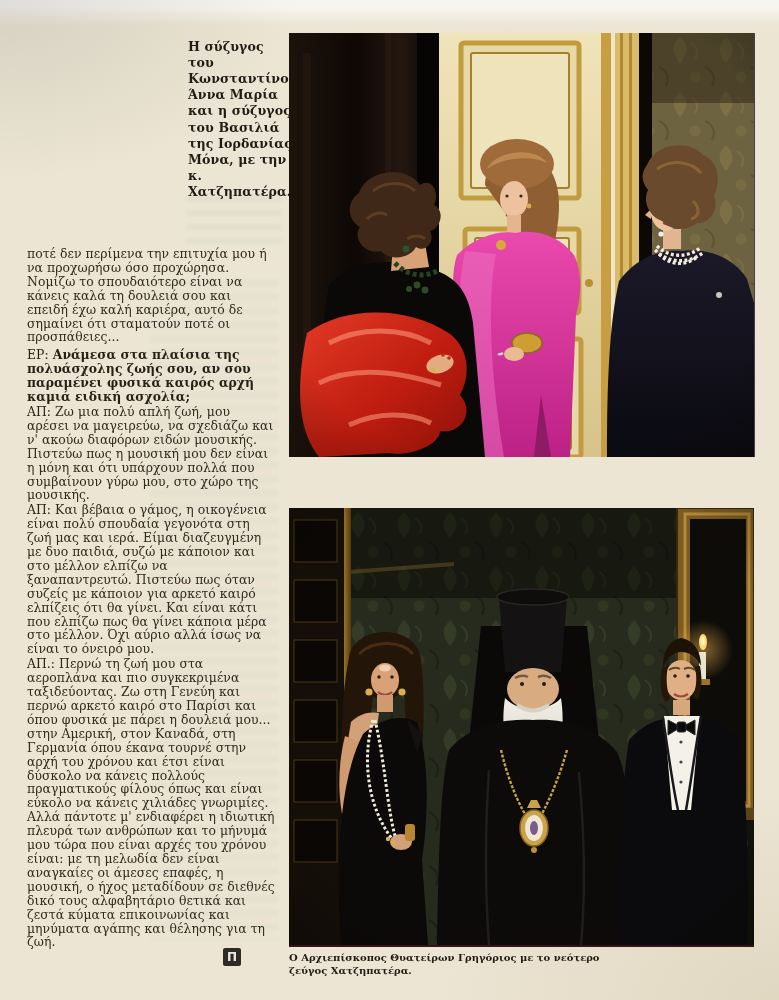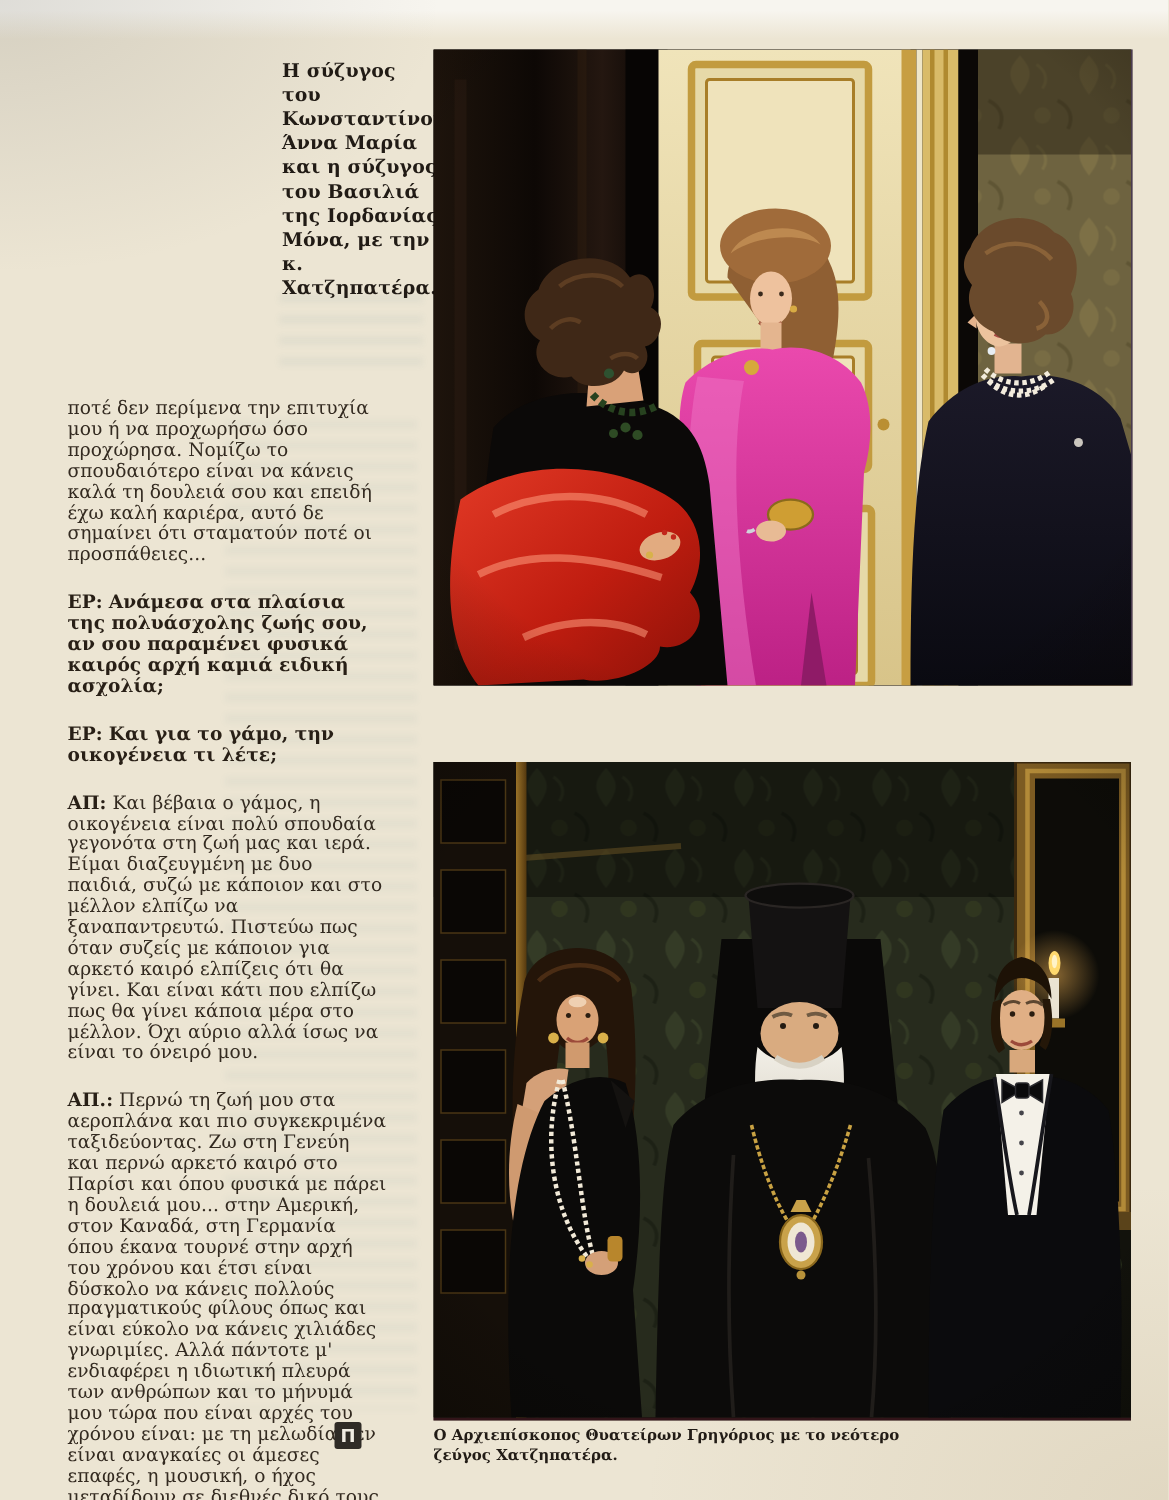--- a/index.html
+++ b/index.html
@@ -30,24 +30,24 @@
   .caption-top{
     position:absolute;left:188px;top:39px;width:104px;
     font-weight:700;font-size:12.6px;line-height:1.28;
     color:#211b15;letter-spacing:.1px;
   }
   .article{
     position:absolute;left:27px;top:247px;width:249px;
     font-size:12.4px;line-height:13.9px;letter-spacing:.05px;
     color:#332a20;
   }
-  .para{margin:18px;}
+  .para{margin:0;}
   .para.q{font-weight:700;color:#281f16;margin-top:4px;}
   .para.a{margin-top:1px;}
-  .lbl{font-weight:700;margin-right:4px;color:#281f16;}
+  .lbl{font-weight:400;margin-right:4px;color:#281f16;}
   .lbl:empty{display:none;}
 
   .photo{position:absolute;display:block;background:#0d0a07;}
   .photo1{left:289px;top:33px;width:465px;height:424px;border-right:1px solid rgba(150,120,170,.45);}
   .photo2{left:289px;top:508px;width:465px;height:437px;border-bottom:2px solid rgba(120,40,60,.35);}
 
   .caption-bottom{
     position:absolute;left:289px;top:952px;width:340px;
     font-weight:700;font-size:10px;line-height:1.25;color:#211b15;
   }
@@ -204,21 +204,21 @@
         <circle cx="154" cy="322" r="1.8" fill="#c2281c"></circle>
       <circle cx="144" cy="337" r="2.4" fill="#d8b24a"></circle>
     </g>
 
     <rect width="465" height="424" fill="url(#vin1)"></rect>
   </svg>
 
   <div class="article">
     <p class="para"><span>ποτέ δεν περίμενα την επιτυχία μου ή να προχωρήσω όσο προχώρησα. Νομίζω το σπουδαιότερο είναι να κάνεις καλά τη δουλειά σου και επειδή έχω καλή καριέρα, αυτό δε σημαίνει ότι σταματούν ποτέ οι προσπάθειες...</span></p>
     <p class="para q"><span class="lbl">ΕΡ:</span><span>Ανάμεσα στα πλαίσια της πολυάσχολης ζωής σου, αν σου παραμένει φυσικά καιρός αρχή καμιά ειδική ασχολία;</span></p>
-    <p class="para q"><span class="lbl">ΕΡ:</span><span>Και για το γάμο, την οικογένεια τι λέτε;</span></p>
+    <p class="para a"><span class="lbl">ΑΠ:</span><span>Ζω μια πολύ απλή ζωή, μου αρέσει να μαγειρεύω, να σχεδιάζω και ν' ακούω διαφόρων ειδών μουσικής. Πιστεύω πως η μουσική μου δεν είναι η μόνη και ότι υπάρχουν πολλά που συμβαίνουν γύρω μου, στο χώρο της μουσικής.</span></p>
     <p class="para a"><span class="lbl">ΑΠ:</span><span>Και βέβαια ο γάμος, η οικογένεια είναι πολύ σπουδαία γεγονότα στη ζωή μας και ιερά. Είμαι διαζευγμένη με δυο παιδιά, συζώ με κάποιον και στο μέλλον ελπίζω να ξαναπαντρευτώ. Πιστεύω πως όταν συζείς με κάποιον για αρκετό καιρό ελπίζεις ότι θα γίνει. Και είναι κάτι που ελπίζω πως θα γίνει κάποια μέρα στο μέλλον. Όχι αύριο αλλά ίσως να είναι το όνειρό μου.</span></p>
     <p class="para a"><span class="lbl">ΑΠ.:</span><span>Περνώ τη ζωή μου στα αεροπλάνα και πιο συγκεκριμένα ταξιδεύοντας. Ζω στη Γενεύη και περνώ αρκετό καιρό στο Παρίσι και όπου φυσικά με πάρει η δουλειά μου... στην Αμερική, στον Καναδά, στη Γερμανία όπου έκανα τουρνέ στην αρχή του χρόνου και έτσι είναι δύσκολο να κάνεις πολλούς πραγματικούς φίλους όπως και είναι εύκολο να κάνεις χιλιάδες γνωριμίες. Αλλά πάντοτε μ' ενδιαφέρει η ιδιωτική πλευρά των ανθρώπων και το μήνυμά μου τώρα που είναι αρχές του χρόνου είναι: με τη μελωδία δεν είναι αναγκαίες οι άμεσες επαφές, η μουσική, ο ήχος μεταδίδουν σε διεθνές δικό τους αλφαβητάριο θετικά και ζεστά κύματα επικοινωνίας και μηνύματα αγάπης και θέλησης για τη ζωή.</span></p>
   </div>
 
   <svg class="photo photo2" viewBox="0 0 465 437" aria-hidden="true">
     <defs>
       <pattern id="dm2" width="46" height="54" patternUnits="userSpaceOnUse">
         <rect width="46" height="54" fill="#272b1d"></rect>
         <path d="M23 4 C30 12 33 17 23 30 C13 17 16 12 23 4 Z" fill="#343b26"></path>
         <path d="M2 34 C10 38 13 45 9 53" stroke="#1d2115" stroke-width="2.5" fill="none"></path>

